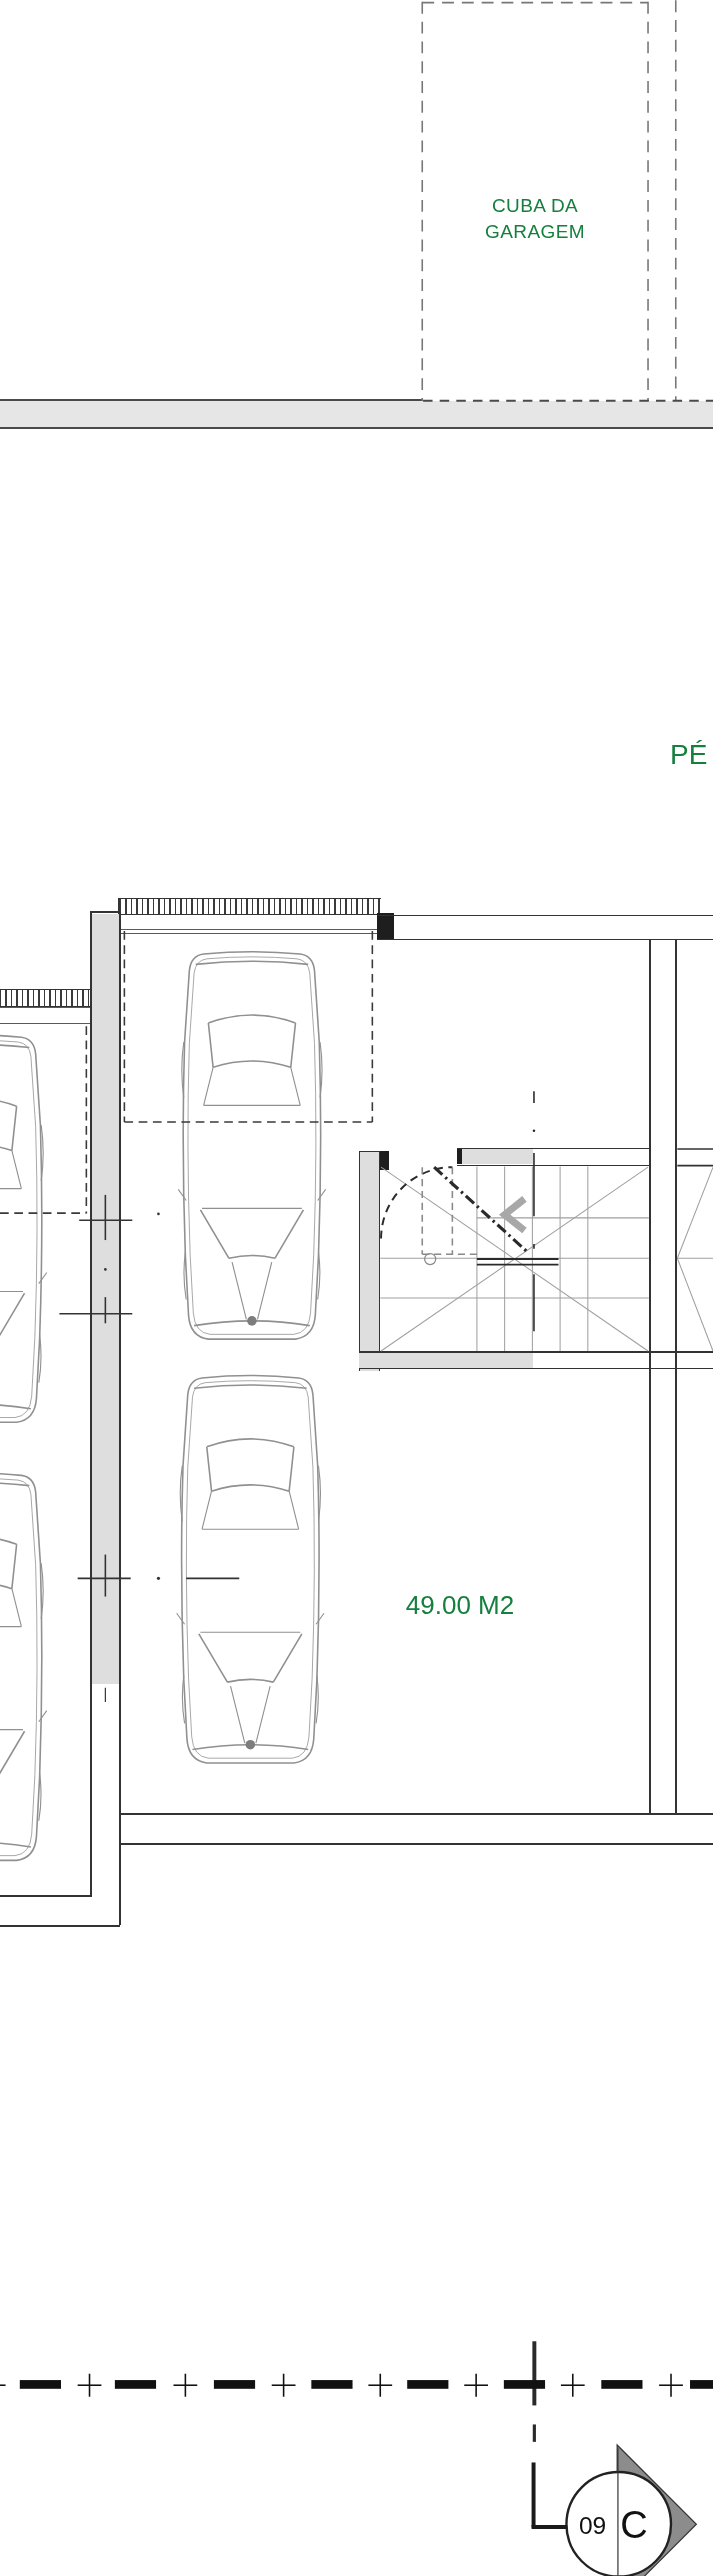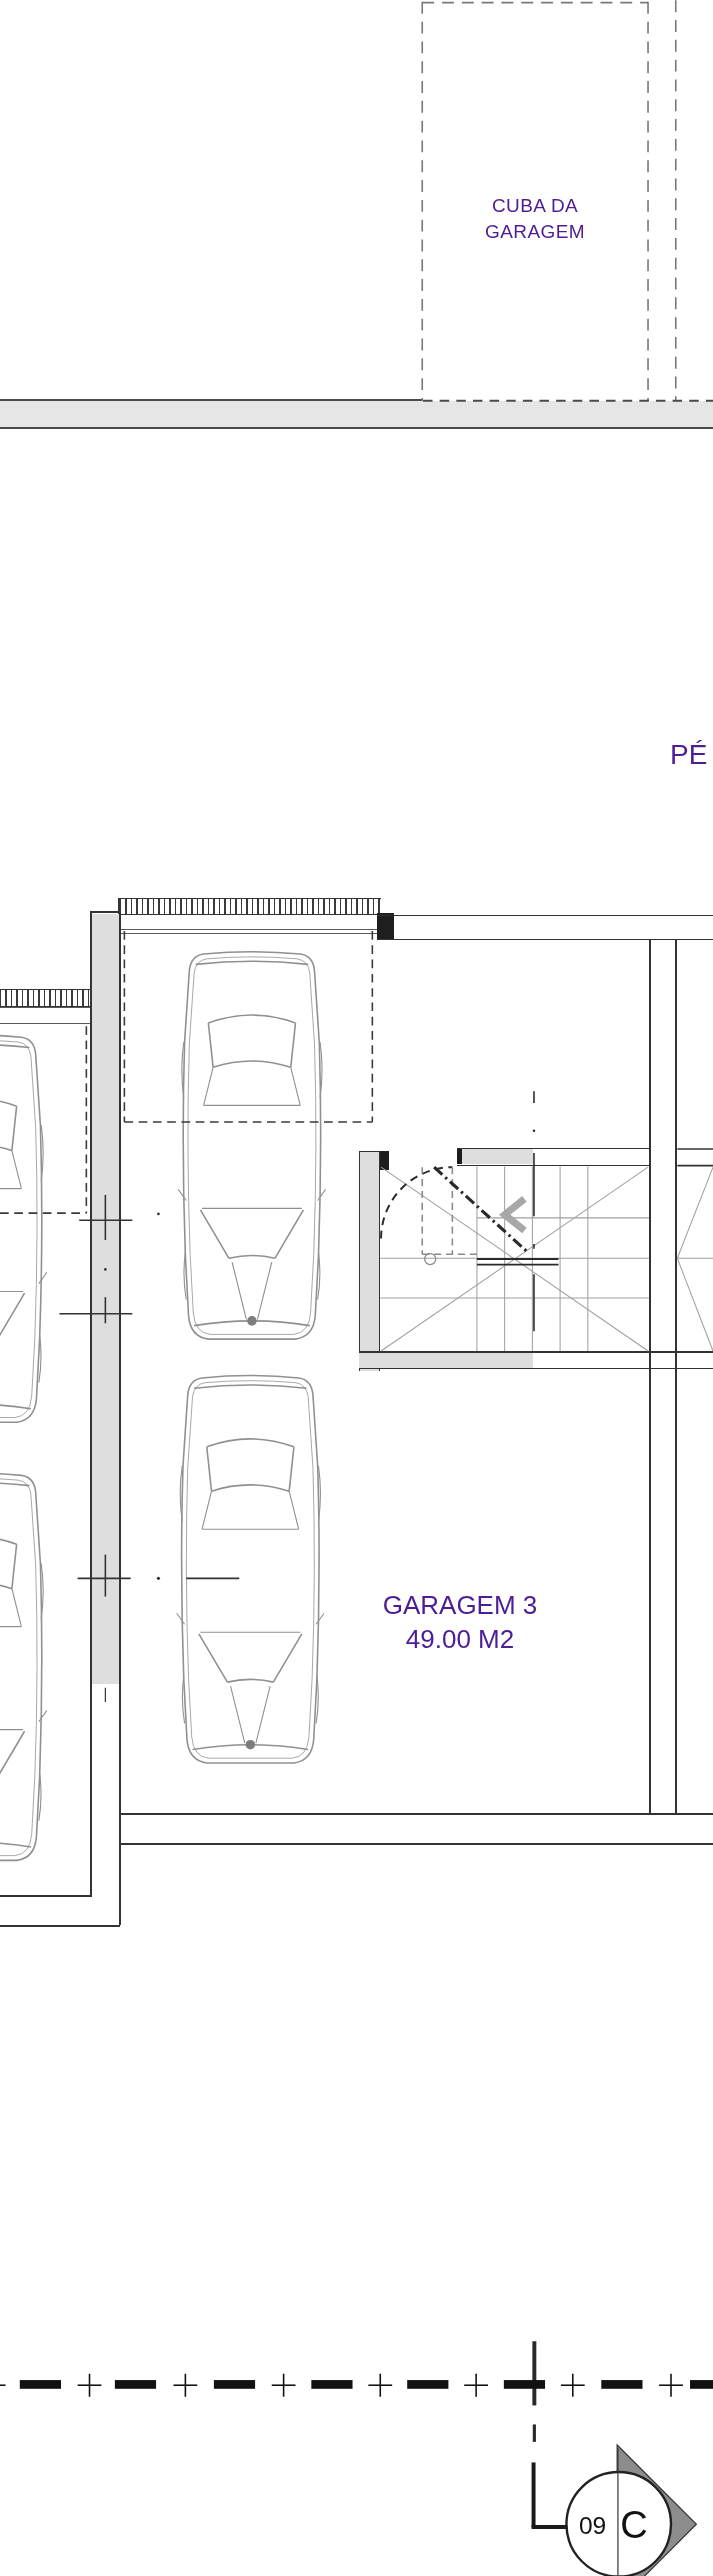--- a/index.html
+++ b/index.html
@@ -1,19 +1,19 @@
 <!DOCTYPE html>
 <html style="font-size:12.7px"><head>
 <meta charset="utf-8">
 <style>
   html,body{margin:0;padding:0;background:#fff;}
   #plan{position:relative;width:713px;height:2576px;background:#fff;overflow:hidden;
         font-family:"Liberation Sans", sans-serif;color:#1c1c1c;}
   .abs{position:absolute;}
-  .lbl{position:absolute;color:#4c1d95;white-space:nowrap;}
+  .lbl{position:absolute;color:#15803d;white-space:nowrap;}
   .hatch{background:repeating-linear-gradient(90deg,#3a3a3a 0,#3a3a3a 1.3px,transparent 1.3px,transparent 5.5px);
          border-top:1.6px solid #333;border-bottom:1.6px solid #333;}
   .thin{background:#5a5a5a;}
   svg{position:absolute;left:0;top:0;}
   text{font-family:"Liberation Sans", sans-serif;}
 </style>
 </head>
 <body>
 
 <div id="plan">
@@ -202,18 +202,17 @@
       <g stroke="#1a1a1a" stroke-width="5">
         <line x1="673.5" y1="3108" x2="673.5" y2="3190"></line>
         <line x1="671" y1="3189.5" x2="716" y2="3189.5"></line>
       </g>
       <text x="748" y="3198" font-size="31" text-anchor="middle" fill="#111">09</text>
       <text x="783" y="3203" font-size="48" text-anchor="start" fill="#111">C</text>
     </g>
   </svg>
 
   <div class="lbl" style="left:341px;top:1588px;width:238px;text-align:center;font-size:26px;line-height:34px;">
-    <div>GARAGEM 3</div>
     <div>49.00 M2</div>
   </div>
 
 </div>
 
 
 </body></html>

